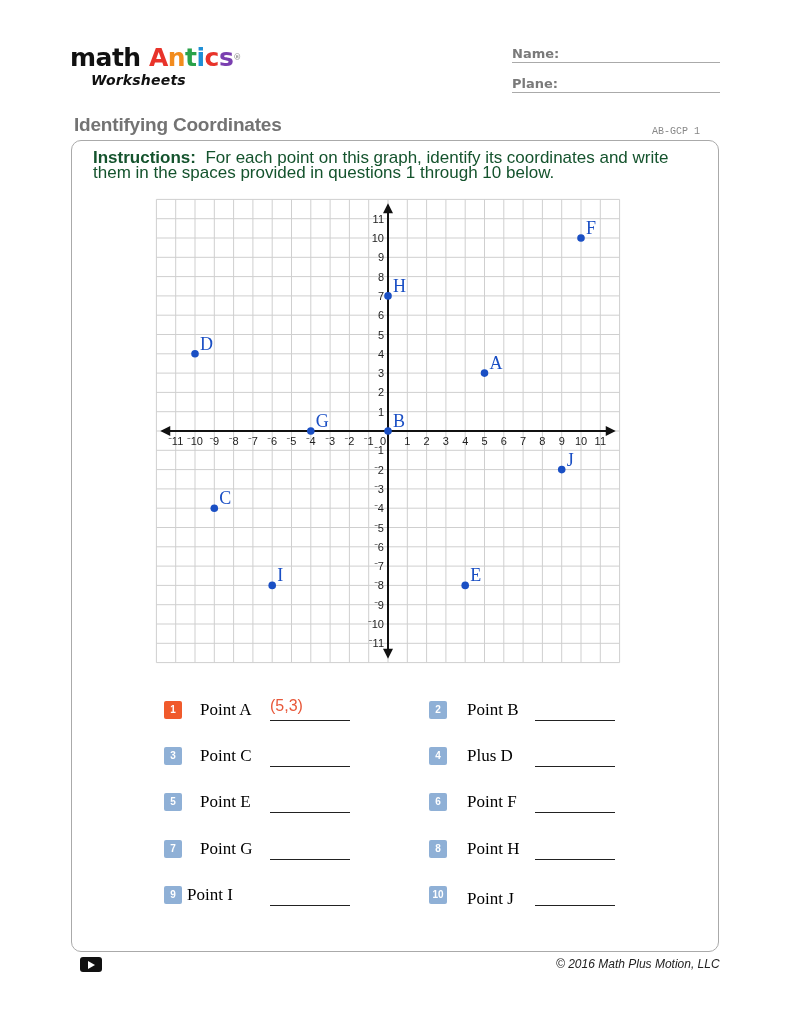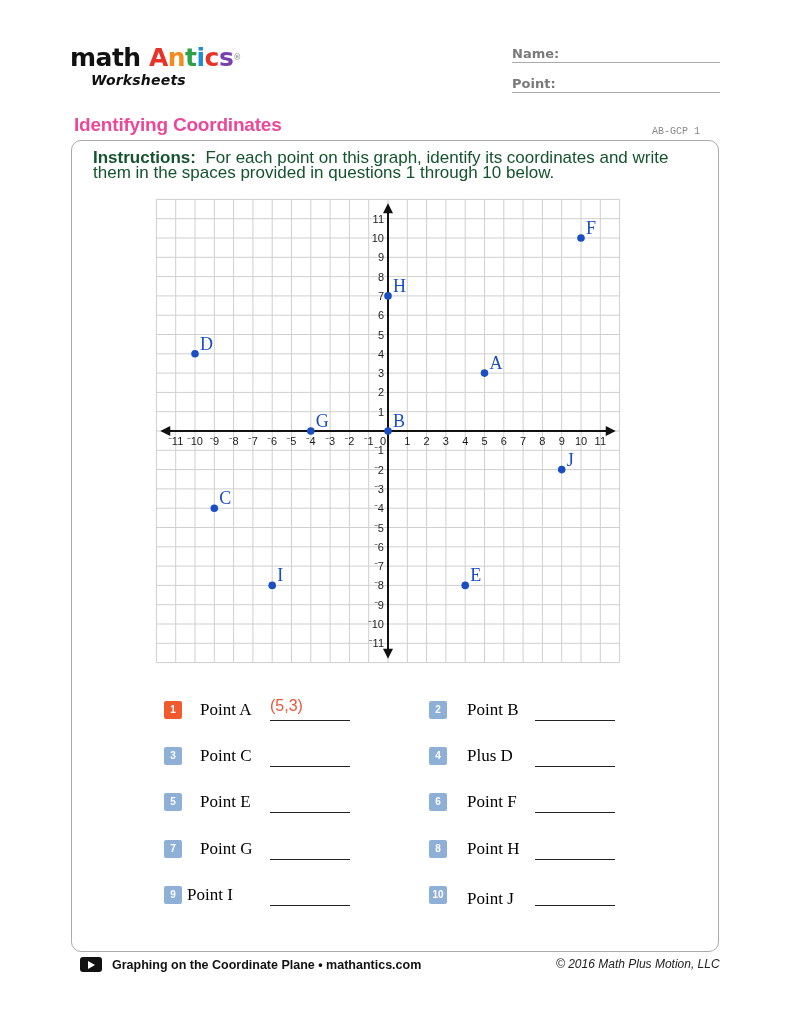--- a/index.html
+++ b/index.html
@@ -6,21 +6,21 @@
   body{width:791px;height:1024px;position:relative;overflow:hidden;font-family:"DejaVu Sans",sans-serif;color:#222;}
   .abs{position:absolute;}
   .logo{left:70px;top:44px;}
   .logo-main{font-family:"DejaVu Sans",sans-serif;font-weight:bold;font-size:25px;letter-spacing:-0.5px;line-height:28px;}
   .logo-math{color:#111;}
   .logo-antics span{display:inline-block;}
   .logo-sub{font-size:14px;font-weight:bold;color:#111;margin-left:21px;margin-top:0px;letter-spacing:0.2px;font-style:italic;}
   .reg{font-size:8px;vertical-align:top;color:#999;}
   .field-label{font-family:"DejaVu Sans",sans-serif;font-weight:bold;font-size:13px;color:#7a7a7a;}
   .field-line{height:1px;background:#aaa;}
-  .title{left:74px;top:114px;font-family:"Liberation Sans",sans-serif;font-weight:bold;font-size:19px;color:#ec4899;letter-spacing:-0.2px;}
+  .title{left:74px;top:114px;font-family:"Liberation Sans",sans-serif;font-weight:bold;font-size:19px;color:#737373;letter-spacing:-0.2px;}
   .code{left:652px;top:126px;font-family:"Liberation Mono",monospace;font-size:10px;color:#888;}
   .panel{left:71px;top:140px;width:648px;height:812px;border:1.3px solid #aaa;border-radius:10px;box-sizing:border-box;}
   .instr{left:93px;top:150px;width:600px;font-family:"Liberation Sans",sans-serif;font-size:17px;line-height:15px;color:#14532d;}
   .instr b{font-weight:bold;}
   .answer-row{position:absolute;height:24px;}
   .badge{position:absolute;width:18px;height:18px;border-radius:2px;color:#fff;font-family:"Liberation Sans",sans-serif;font-weight:bold;font-size:10px;text-align:center;line-height:18px;}
   .plabel{position:absolute;font-family:"Liberation Serif",serif;font-size:17px;color:#000000;white-space:nowrap;}
   .aline{position:absolute;height:1.3px;background:#222;width:80px;}
   .aval{position:absolute;font-family:"Liberation Sans",sans-serif;font-size:16px;color:#e8583a;width:80px;text-align:left;}
   .footer-left{left:80px;top:957px;display:flex;align-items:center;font-family:"Liberation Sans",sans-serif;font-weight:bold;font-size:12.5px;color:#111;}
@@ -35,21 +35,21 @@
 <div class="abs logo">
   <div class="logo-main">
     <span class="logo-math">math</span>
     <span class="logo-antics" id="antics"><span style="color: rgb(232, 51, 42);">A</span><span style="color: rgb(242, 140, 30);">n</span><span style="color: rgb(42, 162, 74);">t</span><span style="color: rgb(30, 143, 214);">i</span><span style="color: rgb(232, 51, 42);">c</span><span style="color: rgb(122, 63, 176);">s</span></span><span class="reg">®</span>
   </div>
   <div class="logo-sub">Worksheets</div>
 </div>
 
 <div class="abs field-label" style="left:512px;top:46px;">Name:</div>
 <div class="abs field-line" style="left:512px;top:62px;width:208px;"></div>
-<div class="abs field-label" style="left:512px;top:76px;">Point:</div>
+<div class="abs field-label" style="left:512px;top:76px;">Plane:</div>
 <div class="abs field-line" style="left:512px;top:92px;width:208px;"></div>
 
 <div class="abs title">Identifying Coordinates</div>
 <div class="abs code">AB-GCP 1</div>
 
 <div class="abs panel"></div>
 
 <div class="abs instr">
   <b>Instructions:</b>&nbsp;
   <span>For each point on this graph, identify its coordinates and write them in the spaces provided in questions 1 through 10  below.</span>
@@ -228,15 +228,14 @@
     </div>
     <div class="answer-row" style="left: 429px; top: 885px; width: 200px;">
       <div class="badge" style="left: 0px; top: 1px; background: rgb(143, 176, 214);">10</div>
       <div class="plabel" style="left: 38px; top: 4px;">Point J</div>
       <div class="aline" style="left: 106px; top: 20px;"></div>
     </div>
   </div>
 
 <div class="abs footer-left">
   <div class="play"></div>
-  <span>Graphing on the Coordinate Plane • mathantics.com</span>
 </div>
 <div class="abs footer-right">© 2016 Math Plus Motion, LLC</div>
 
 </body></html>

